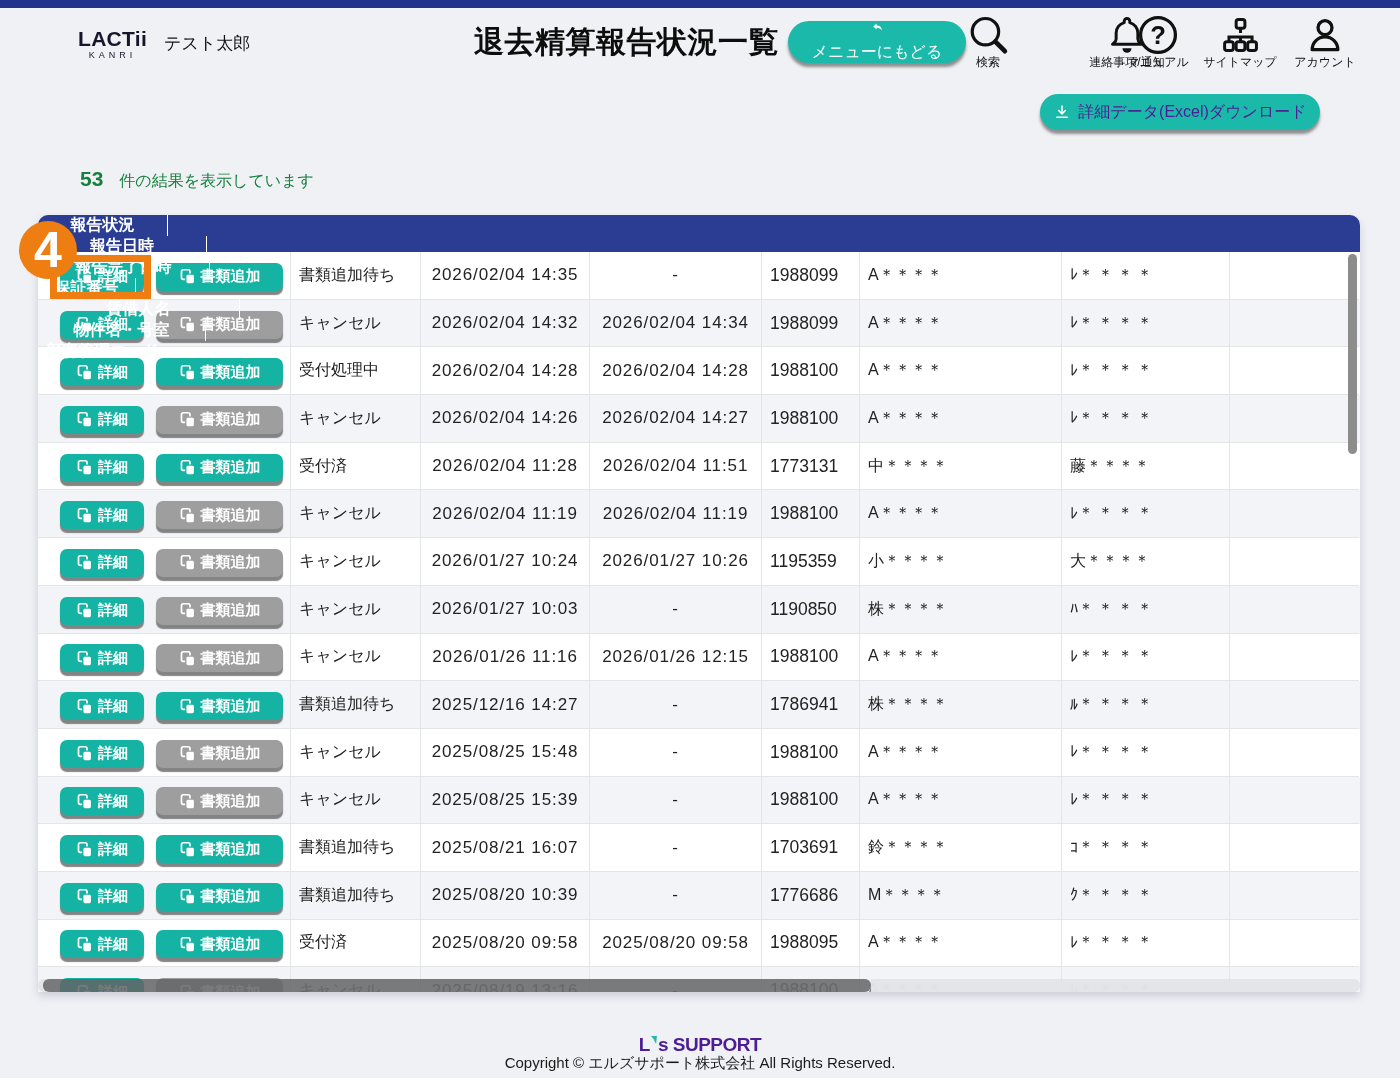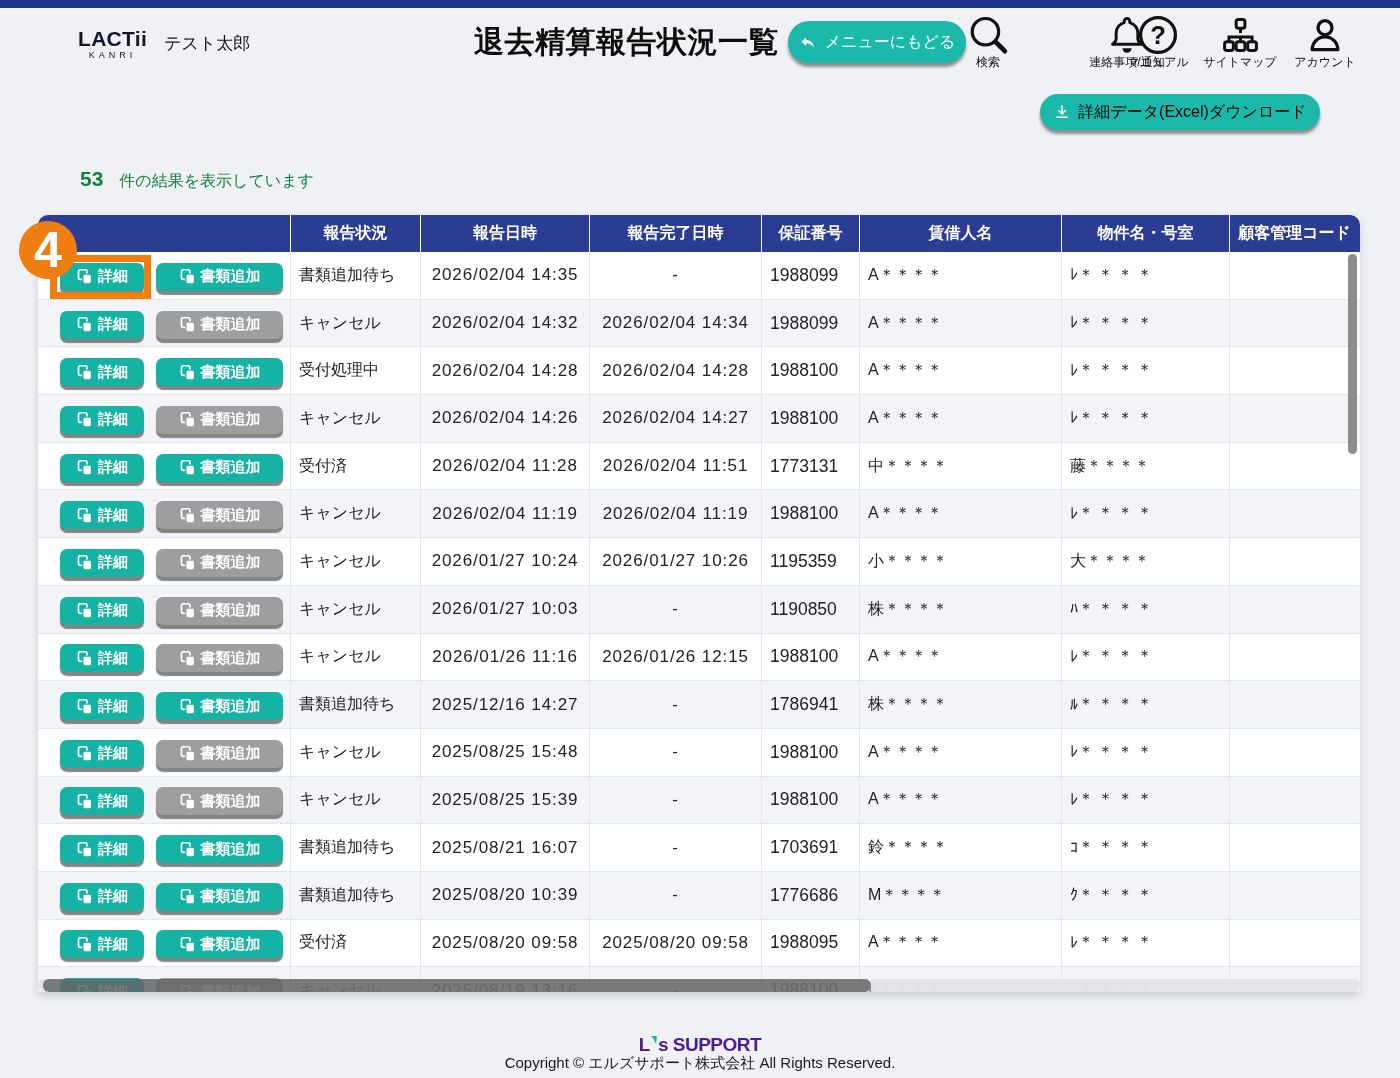--- a/index.html
+++ b/index.html
@@ -17,39 +17,39 @@
   .logo { position:absolute; left:78px; top:29px; text-align:center; color:#16162a; }
   .logo .l1 { font-size:21px; font-weight:bold; letter-spacing:0.3px; line-height:20px;}
   .logo .l2 { font-size:9px; font-weight:normal; letter-spacing:4px; line-height:10px; margin-top:1px;}
   .username { position:absolute; left:164px; top:32px; font-size:17px; color:#111; }
   .title { position:absolute; left:474px; top:22px; font-size:30px; font-weight:bold; color:#0d0d0d; letter-spacing:0.5px;}
 
   .menu-btn {
     position:absolute; left:788px; top:21px; width:178px; height:42px;
     background:#1bb9a9; border-radius:21px;
     box-shadow:0 4px 3px rgba(110,110,110,.75);
-    color:#fff; font-size:16px; display:flex; align-items:center; justify-content:center; gap:9px;
+    color:#fff; font-size:16px; display:flex; align-items:center; justify-content:center; gap:9px;flex-direction:column;
   }
   .hicon { position:absolute; top:13px; text-align:center; color:#111; }
   .hicon svg { display:block; margin:0 auto; }
   .hicon .lbl { font-size:12px; margin-top:-3px; white-space:nowrap; }
 
   .excel-btn {
     position:absolute; left:1040px; top:94px; width:280px; height:36px;
     background:#1bb9a9; border-radius:18px;
     box-shadow:0 4px 3px rgba(110,110,110,.75);
-    color:#000000; font-size:16px; display:flex; align-items:center; justify-content:center; gap:7px;
+    color:#4c1d95; font-size:16px; display:flex; align-items:center; justify-content:center; gap:7px;
   }
 
   .results { position:absolute; left:80px; top:167px; font-size:16px; color:#15803d;}
   .results b { font-size:21px; margin-right:16px; }
 
   
   .tbl { position:absolute; left:38px; top:215px; width:1322px; box-shadow:0 4px 9px rgba(110,115,130,.28); border-radius:10px 10px 2px 2px; }
-  .thead { position:relative; height:37px; background:#2a3d92; border-radius:10px 10px 0 0; display:flex; }
+  .thead { position:relative; height:37px; background:#2a3d92; border-radius:10px 10px 0 0; display:flex;flex-direction:column; }
   .thead .th {
     color:#fff; font-size:16px; font-weight:bold;
     display:flex; align-items:center; justify-content:center;
     border-right:1px solid #fff; height:37px;
   }
   .thead .th:last-child { border-right:none; }
   .row { display:flex; height:47.7px; background:#fff; }
   .row.alt { background:#f3f4f7; }
   .row .td {
     font-size:16px; color:#222; display:flex; align-items:center;

